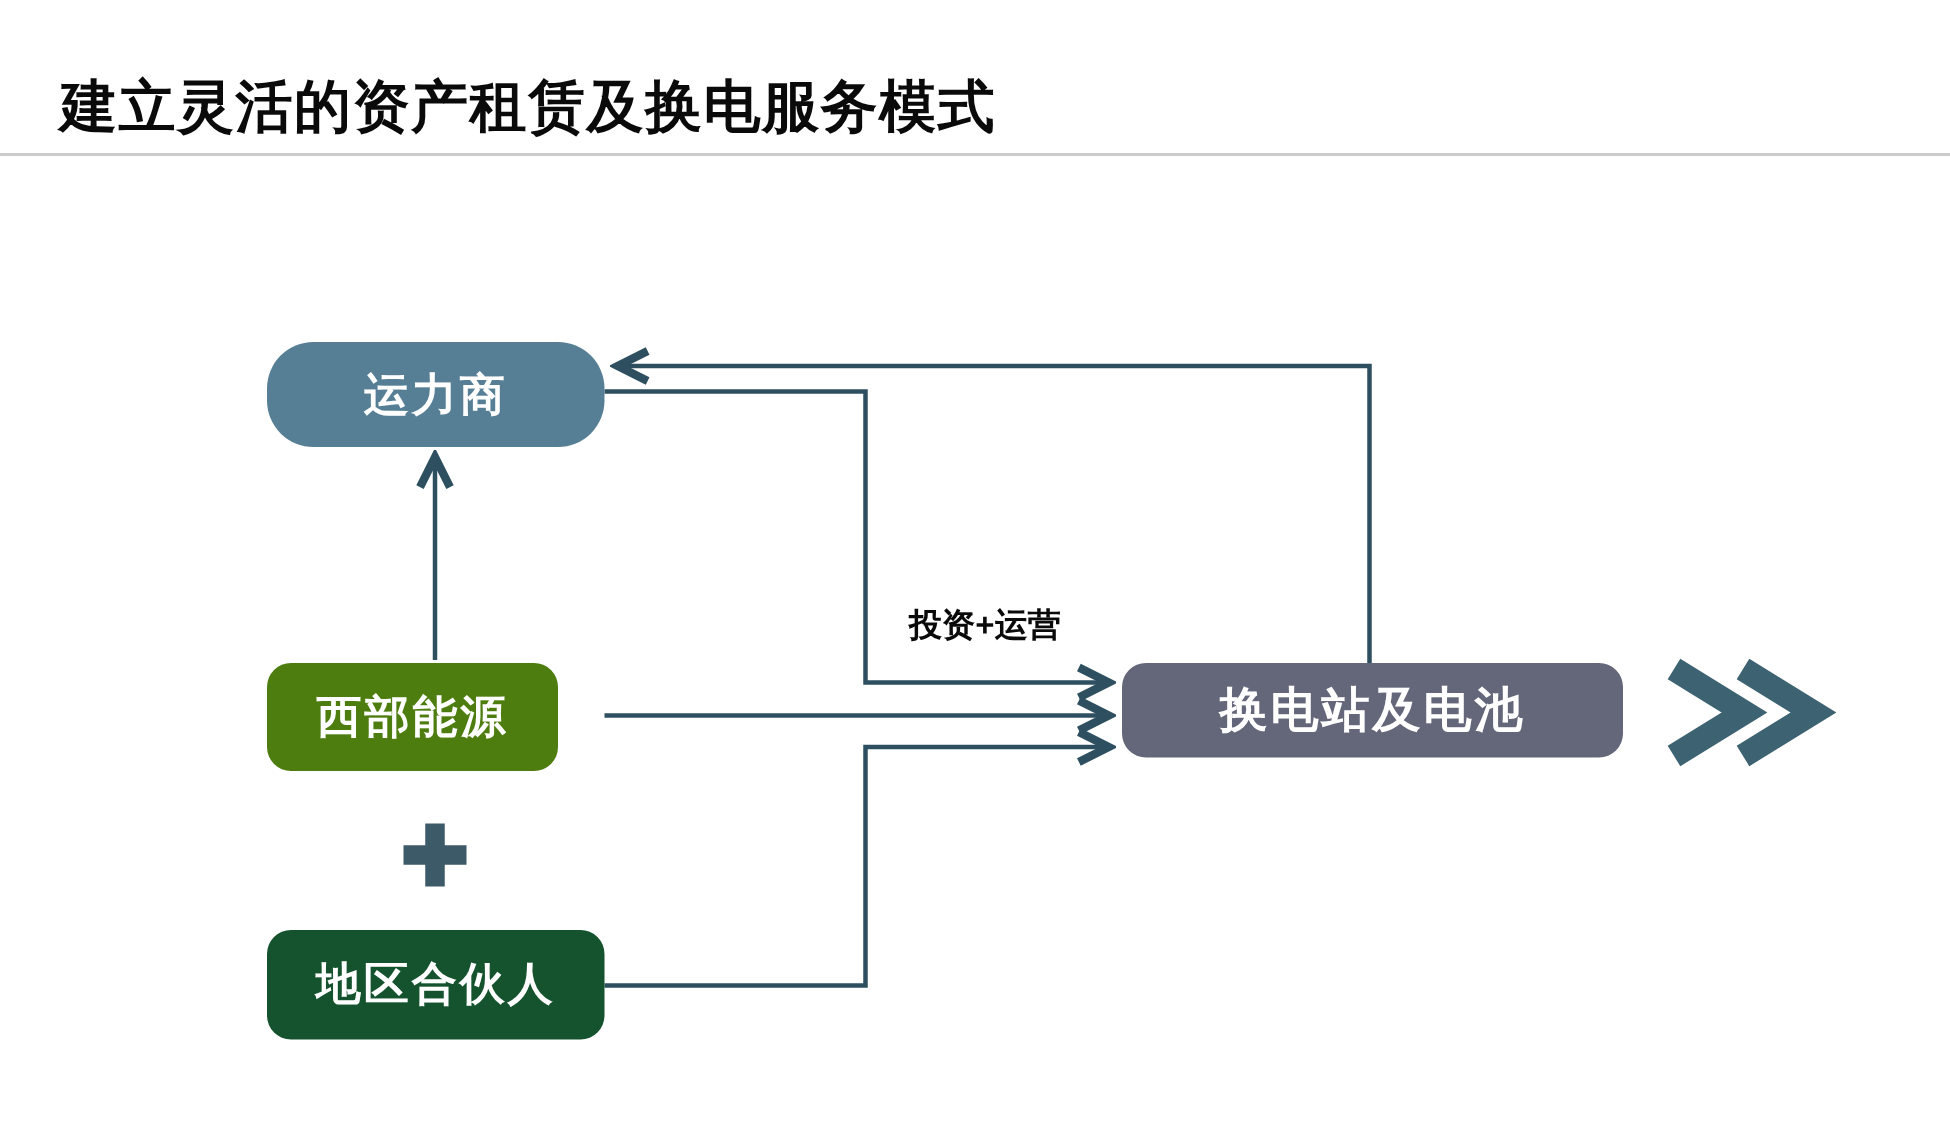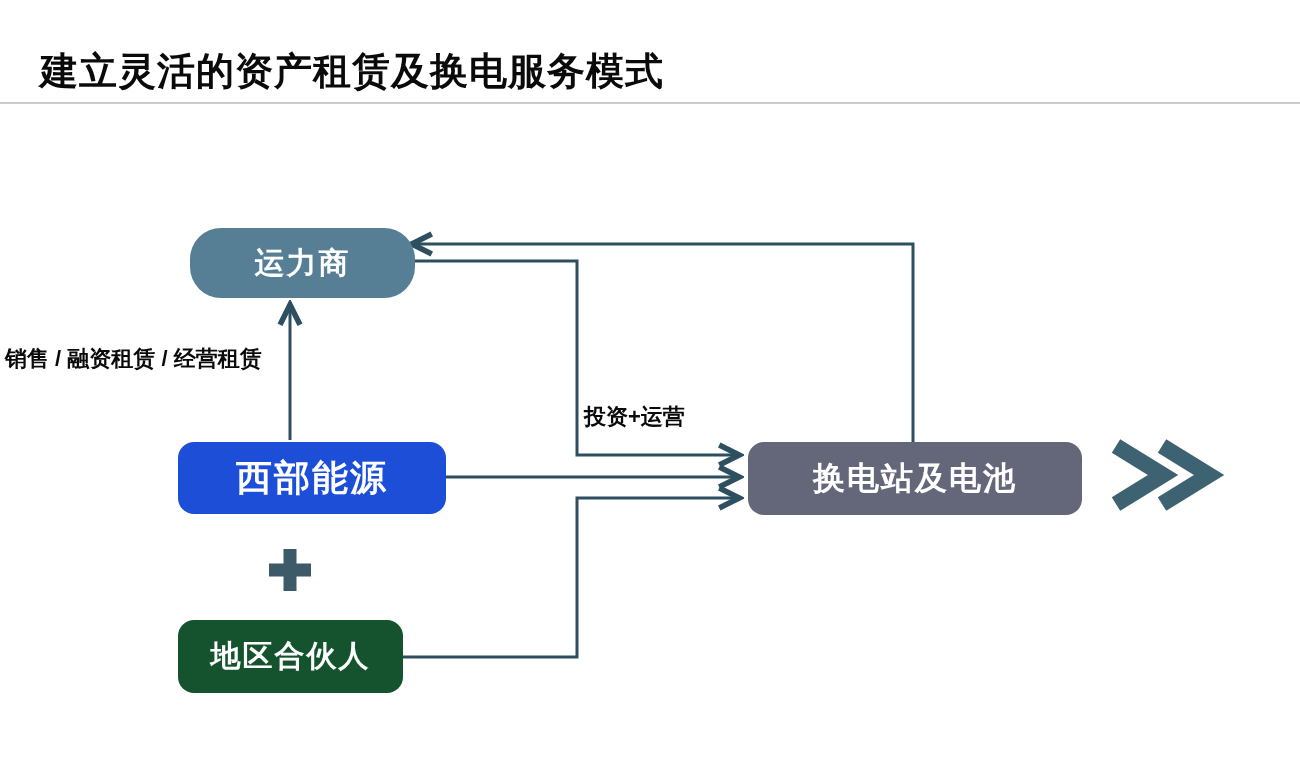--- a/index.html
+++ b/index.html
@@ -39,45 +39,45 @@
     border-radius: 16px;
     display: flex;
     align-items: center;
     justify-content: center;
     color: #ffffff;
     font-weight: bold;
     letter-spacing: 2px;
     white-space: nowrap;
   }
   .node-carrier {
-    left: 190px; top: 228px; width: 225px; height: 70px;
+    left: 178px; top: 228px; width: 225px; height: 70px;
     background: #567f95; font-size: 30px; border-radius: 31px;
   }
   .node-western {
-    left: 178px; top: 442px; width: 268px; height: 72px;
-    background: #1d4ed8; font-size: 36px;
+    left: 178px; top: 442px; width: 194px; height: 72px;
+    background: #4d7c0f; font-size: 30px;
   }
   .node-partner {
     left: 178px; top: 620px; width: 225px; height: 73px;
     background: #14532d; font-size: 30px;
   }
   .node-station {
-    left: 748px; top: 442px; width: 334px; height: 73px;
+    left: 748px; top: 442px; width: 334px; height: 63px;
     background: #64667a; font-size: 32px;
   }
   .edge-label {
     position: absolute;
     font-size: 22px;
     font-weight: bold;
     color: #0a0a0a;
     white-space: nowrap;
   }
   .label-top      { left: 543px; top: 200px; width: 362px; text-align: center; }
   .label-left     { left: 5px;   top: 344px; line-height: 30px; }
-  .label-middle   { left: 584px; top: 402px; }
+  .label-middle   { left: 606px; top: 402px; font-family: Liberation Mono, monospace; }
   .label-right    { left: 1036px; top: 402px; }
   .connector-layer {
     position: absolute;
     left: 0; top: 0;
     width: 1300px;
     height: 759px;
     pointer-events: none;
   }
 </style>
 </head>
@@ -117,19 +117,18 @@
   <div class="node node-carrier">运力商</div>
 
   <div class="node node-western">西部能源</div>
 
   <div class="node node-partner">地区合伙人</div>
 
   <div class="node node-station">换电站及电池</div>
 
 
   <div class="edge-label label-left">
-    <div>销售 / 融资租赁 / 经营租赁</div>
   </div>
 
   <div class="edge-label label-middle">投资+运营</div>
 
 
 </div>
 
 </body></html>

